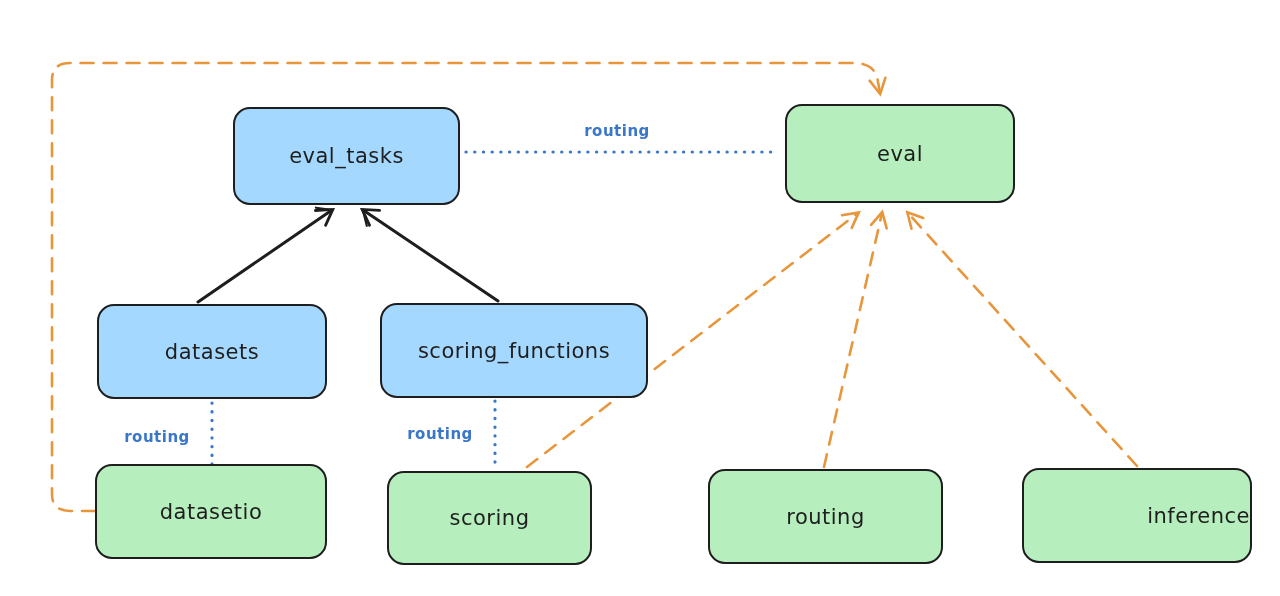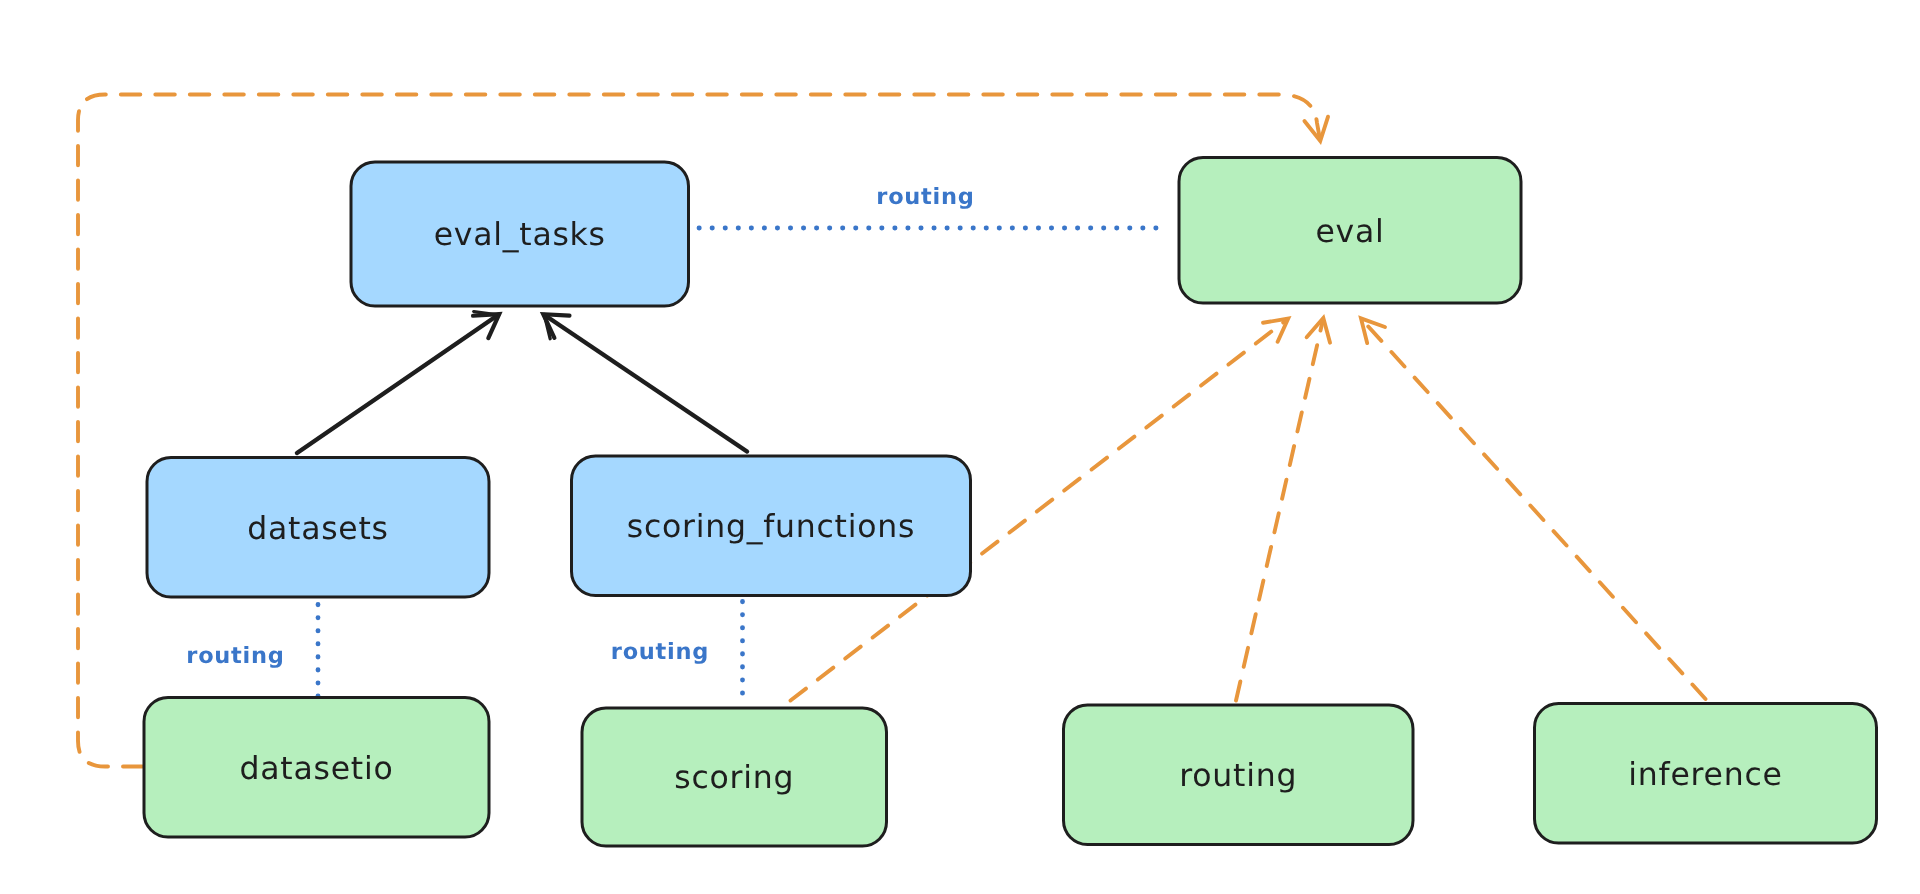--- a/index.html
+++ b/index.html
@@ -56,21 +56,21 @@
   }
   .node.api  { background: var(--api-fill, #a5d8ff); }
   .node.impl { background: var(--provider-fill, #b6efbd); }
   .n-eval-tasks        { left: 233px; top: 107px; width: 227px; height: 98px; }
   .n-eval              { left: 785px; top: 104px; width: 230px; height: 99px; }
   .n-datasets          { left: 97px;  top: 304px; width: 230px; height: 95px; }
   .n-scoring-functions { left: 380px; top: 303px; width: 268px; height: 95px; }
   .n-datasetio         { left: 95px;  top: 464px; width: 232px; height: 95px; justify-content: center; }
   .n-scoring           { left: 387px; top: 471px; width: 205px; height: 94px; }
   .n-agents            { left: 708px; top: 469px; width: 235px; height: 95px; }
-  .n-inference         { left: 1022px; top: 468px; width: 230px; height: 95px; }
+  .n-inference         { left: 1022px; top: 468px; width: 230px; height: 95px; justify-content: flex-end; }
   .routing-label {
     position: absolute;
     transform: translate(-50%, -50%);
     color: var(--routing-blue, #3a76c9);
     font-size: 15px;
     font-weight: 600;
     letter-spacing: 0.5px;
     white-space: nowrap;
   }
   .rl-top  { left: 617px; top: 131px; }

